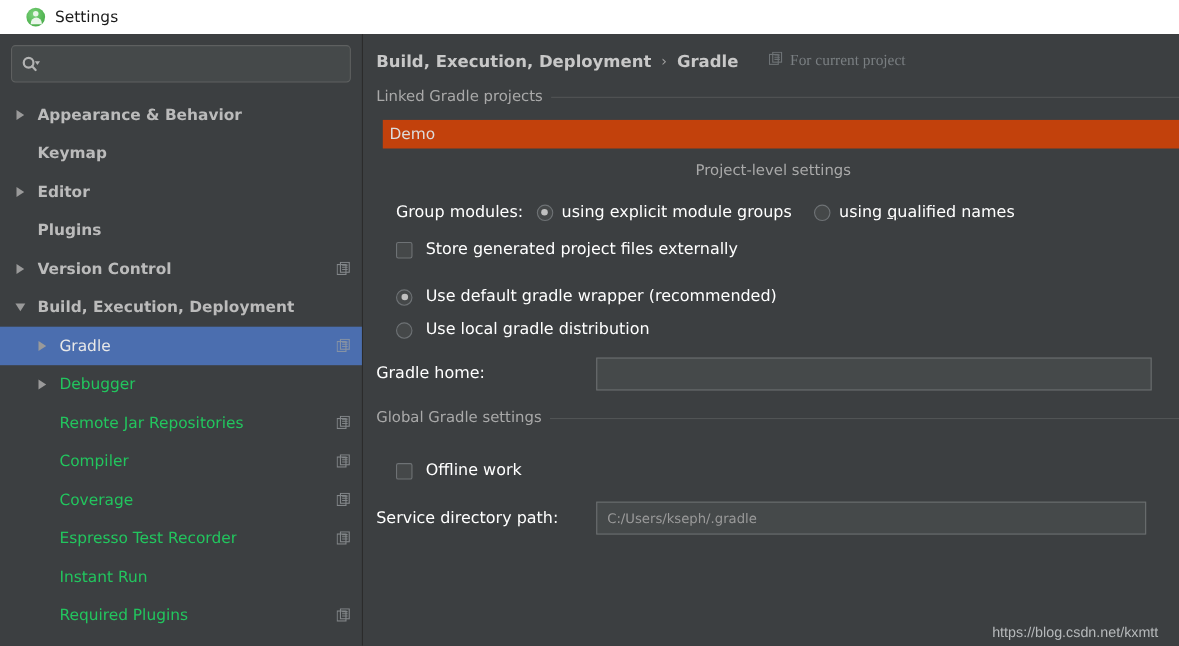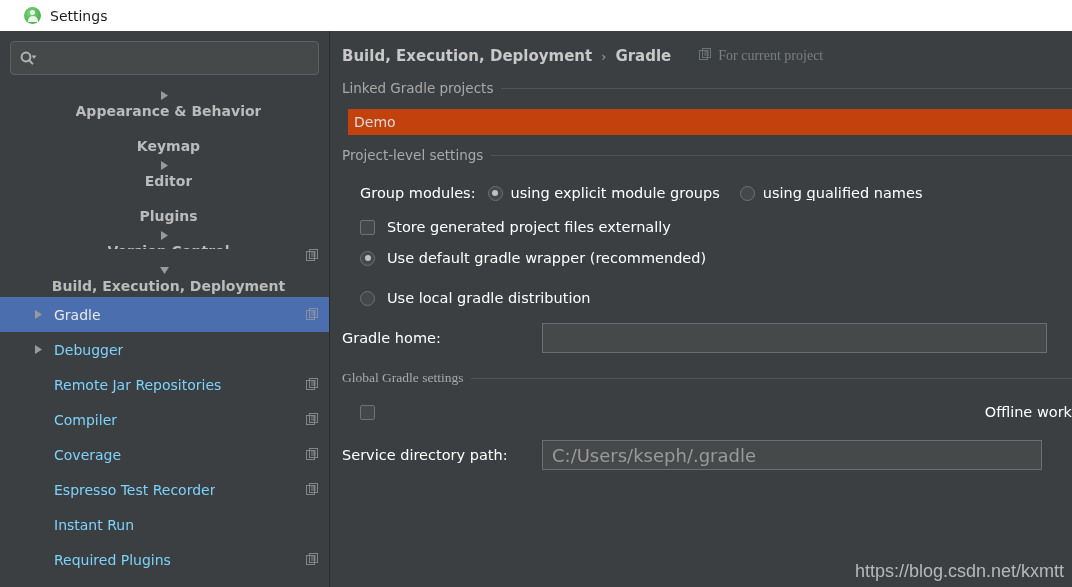--- a/index.html
+++ b/index.html
@@ -131,26 +131,26 @@
   }
   .tree-item .label {
     white-space: nowrap;
     overflow: hidden;
   }
   .tree-item.top > .label {
     font-weight: bold;
     color: #bbbbbb;
   }
   .tree-item.child > .label {
-    color: #7dd3fc;
+    color: #22c55e;
   }
   .tree-item.selected > .label {
     color: #e8e8e8;
   }
-  .lvl0 { padding-left: 10px; flex-direction: column; }
+  .lvl0 { padding-left: 10px; }
   .lvl0 .label { margin-left: 8px; }
   .lvl1 { padding-left: 30px; }
   .lvl1 .label { margin-left: 8px; }
   .tree-item .spacer16 { width: 16px; flex: 0 0 16px; }
   .module-icon {
     margin-left: auto;
     opacity: .75;
     display: inline-flex;
     align-items: center;
   }
@@ -273,34 +273,34 @@
 
   .text-field {
     height: 30px;
     background: #45494a;
     border: 1px solid #6b6f70;
     box-sizing: border-box;
     display: flex;
     align-items: center;
     padding-left: 9px;
     color: #9a9a9a;
-    font-size: 18px;
+    font-size: 12px;
   }
   .label-col {
     width: 200px;
     flex: 0 0 200px;
     text-align: left;
   }
   .label-col.wide { width: 200px; flex: 0 0 200px; }
 
   .watermark {
     position: absolute;
-    right: 8px;
+    right: 19px;
     bottom: 5px;
-    font-size: 18px;
+    font-size: 13px;
     color: #b6b9bb;
     font-family: "Liberation Sans", sans-serif;
   }
 </style>
 </head>
 <body>
 
 <div class="titlebar">
   <div class="titlebar-icon"></div>
   <div class="titlebar-title">Settings</div>
@@ -494,21 +494,21 @@
       <span class="section-title">Linked Gradle projects</span>
       <span class="section-line"></span>
     </div>
 
     <div class="linked-list">
       <div class="linked-row">
         <span>Demo</span>
       </div>
     </div>
 
-    <div class="section" style="margin-top:12px;">
+    <div class="section" style="margin-top:12px;flex-direction:column;">
       <span class="section-title">Project-level settings</span>
       <span class="section-line"></span>
     </div>
 
     <div class="field-row first">
       <span class="plain-label">Group modules:</span>
       <span class="gap12"></span>
       <span class="radio checked"></span>
       <span class="gap8"></span>
       <span class="rb-label"><span>using explicit module </span><span class="mnemo">g</span><span>roups</span></span>
@@ -517,45 +517,45 @@
       <span class="gap8"></span>
       <span class="rb-label"><span>using </span><span class="mnemo">q</span><span>ualified names</span></span>
     </div>
 
     <div class="field-row" style="margin-top:18px;">
       <span class="checkbox"></span>
       <span class="gap12"></span>
       <span class="cb-label">Store generated project files externally</span>
     </div>
 
-    <div class="field-row" style="margin-top:15px;">
+    <div class="field-row" style="margin-top:27px;">
       <span class="radio checked"></span>
       <span class="gap12"></span>
       <span class="rb-label">Use default gradle wrapper (recommended)</span>
     </div>
 
-    <div class="field-row" style="margin-top:24px;">
+    <div class="field-row" style="margin-top:14px;">
       <span class="radio"></span>
       <span class="gap12"></span>
       <span class="rb-label">Use local gradle distribution</span>
     </div>
 
     <div class="field-row" style="margin-top:17px;padding-left:12px;">
       <span class="plain-label label-col">Gradle home:</span>
       <span class="text-field" style="width:505px;">
           <span></span>
         </span>
     </div>
 
-    <div class="section" style="margin-top:17px;font-family:Liberation Serif, serif;">
+    <div class="section" style="margin-top:17px;">
       <span class="section-title">Global Gradle settings</span>
       <span class="section-line"></span>
     </div>
 
-    <div class="field-row" style="margin-top:18px;justify-content:space-between;">
+    <div class="field-row" style="margin-top:32px;">
       <span class="checkbox"></span>
       <span class="gap12"></span>
       <span class="cb-label">Offline work</span>
     </div>
 
     <div class="field-row" style="margin-top:20px;padding-left:12px;">
       <span class="plain-label label-col wide">Service directory path:</span>
       <span class="text-field" style="width:500px;">
           <span>C:/Users/kseph/.gradle</span>
         </span>

